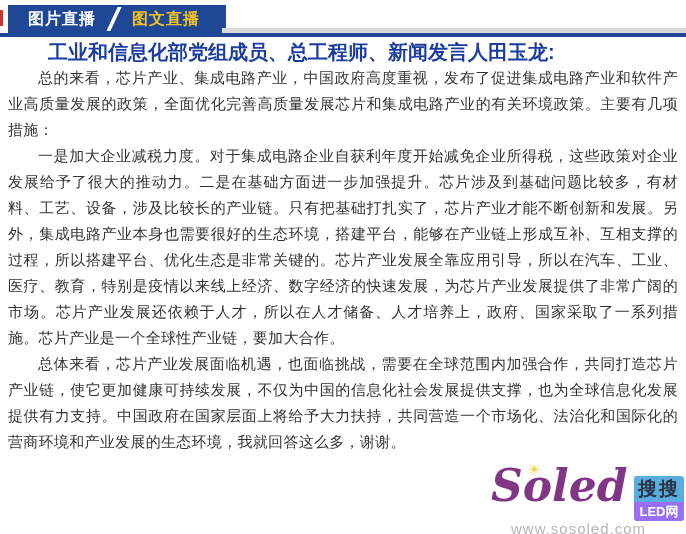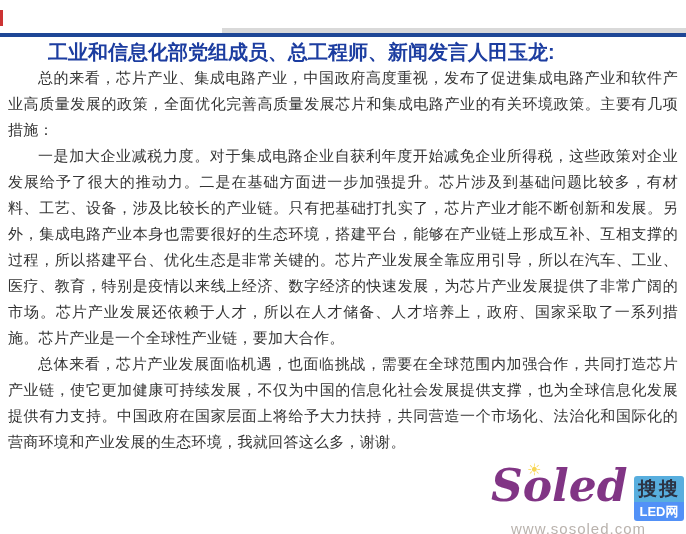--- a/index.html
+++ b/index.html
@@ -67,32 +67,37 @@
     position:absolute; left:22px; top:52px; font-size:15px; color:#b0a8a2;
     letter-spacing:1px;
   }
   .wm-badge { position:absolute; right:0; top:8px; width:50px; text-align:center; }
   .wm-badge-top {
     background:#41a3da; color:#0f172a; font-weight:bold; font-size:19px;
     line-height:1.1; padding:3px 0 2px 0; border-radius:3px 3px 0 0;
     letter-spacing:2px;
   }
   .wm-badge-bottom {
-    background:#3b82f6; color:#ffffff; font-weight:bold; font-size:13px;
+    background:#8b5cf6; color:#ffffff; font-weight:bold; font-size:13px;
     line-height:1.2; padding:2px 0; border-radius:0 0 3px 3px;
   }
 </style>
 </head>
 <body>
 
 <div class="page">
 
   <div class="topbar">
     <div class="red-sliver"></div>
 
+    <div class="tabs">
+      <div class="tab tab-pic">图片直播</div>
+      <div class="tab-slash"></div>
+      <div class="tab tab-active">图文直播</div>
+    </div>
 
     <div class="gray-strip"></div>
     <div class="blue-bar"></div>
 
   </div>
 
   <div class="article">
     <div class="article-heading">工业和信息化部党组成员、总工程师、新闻发言人田玉龙:</div>
     <p class="para">总的来看，芯片产业、集成电路产业，中国政府高度重视，发布了促进集成电路产业和软件产业高质量发展的政策，全面优化完善高质量发展芯片和集成电路产业的有关环境政策。主要有几项措施：</p>
     <p class="para">一是加大企业减税力度。对于集成电路企业自获利年度开始减免企业所得税，这些政策对企业发展给予了很大的推动力。二是在基础方面进一步加强提升。芯片涉及到基础问题比较多，有材料、工艺、设备，涉及比较长的产业链。只有把基础打扎实了，芯片产业才能不断创新和发展。另外，集成电路产业本身也需要很好的生态环境，搭建平台，能够在产业链上形成互补、互相支撑的过程，所以搭建平台、优化生态是非常关键的。芯片产业发展全靠应用引导，所以在汽车、工业、医疗、教育，特别是疫情以来线上经济、数字经济的快速发展，为芯片产业发展提供了非常广阔的市场。芯片产业发展还依赖于人才，所以在人才储备、人才培养上，政府、国家采取了一系列措施。芯片产业是一个全球性产业链，要加大合作。</p>

